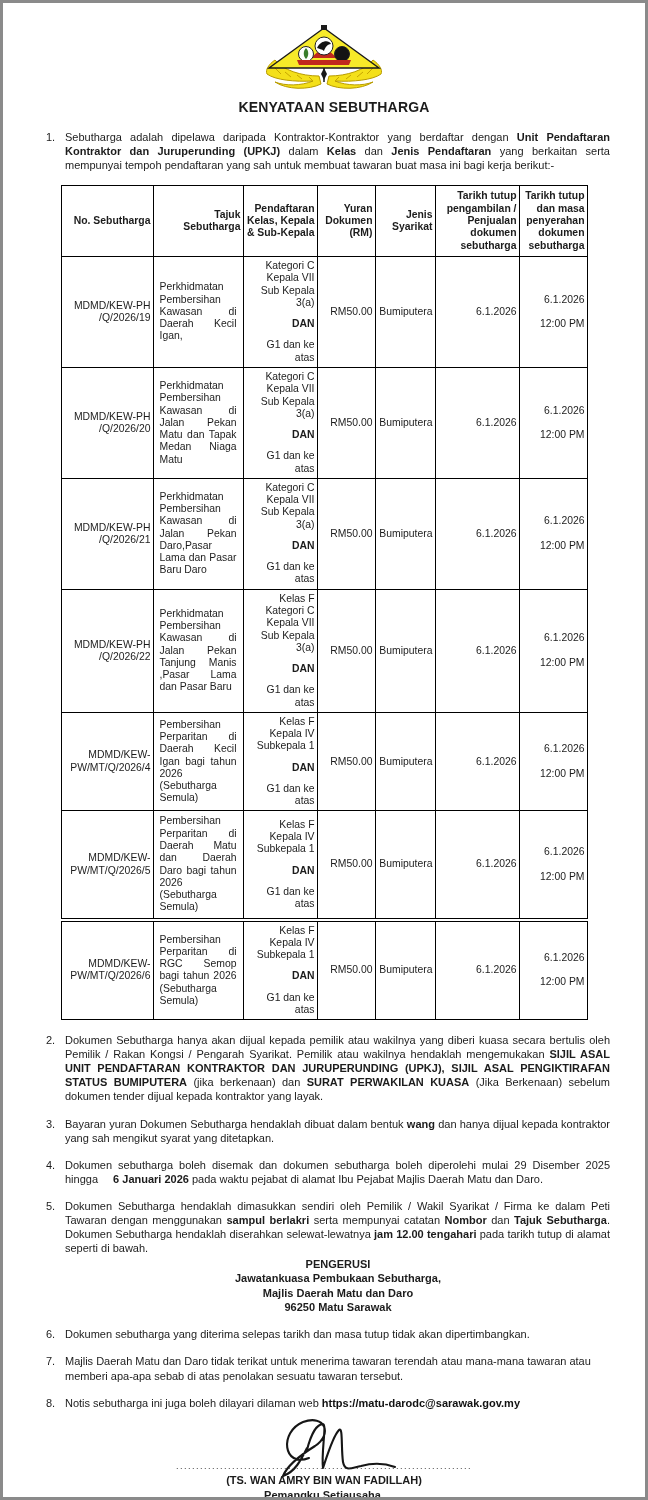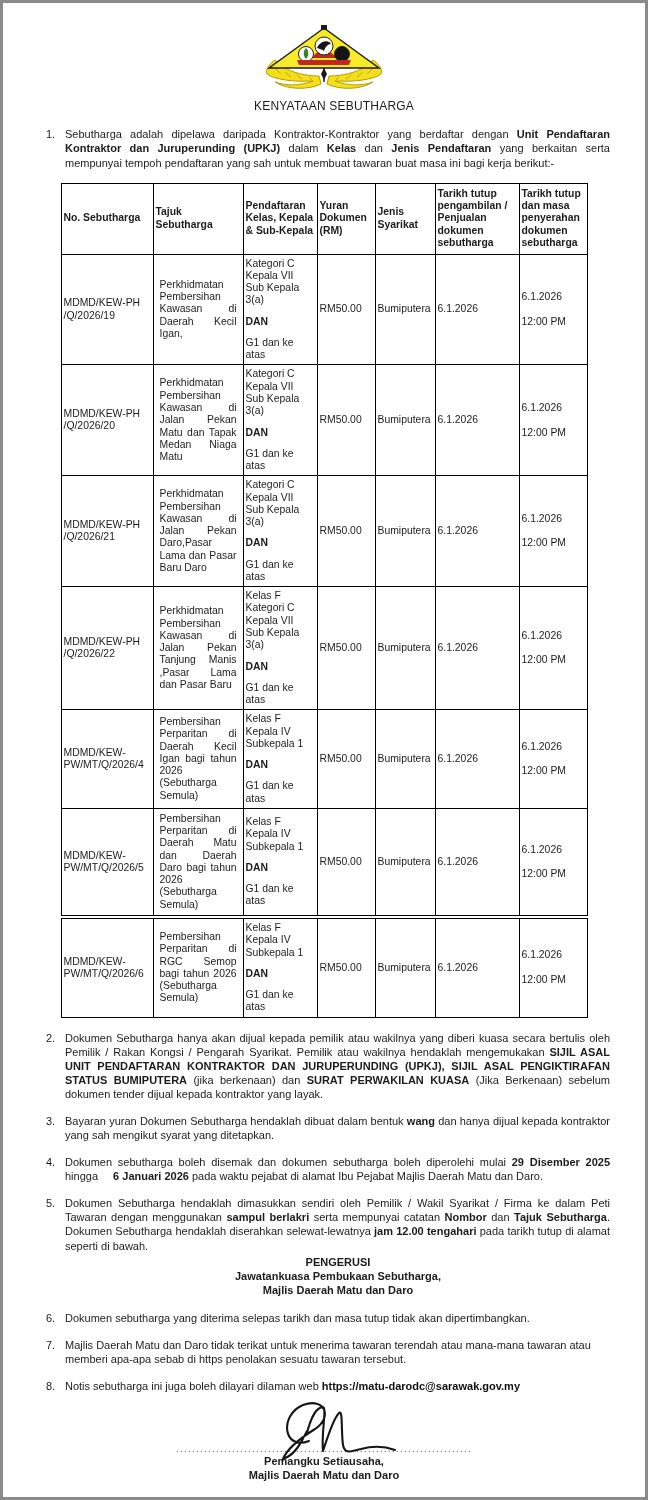--- a/index.html
+++ b/index.html
@@ -3,27 +3,27 @@
 <meta charset="utf-8">
 <style>
   html,body{margin:0;padding:0;}
   body{
     width:648px;height:1500px;position:relative;background:#ffffff;
     font-family:"Liberation Sans","DejaVu Sans",sans-serif;
     color:#1c1c1c;font-size:11px;line-height:1.28;overflow:hidden;
   }
   .frame{position:absolute;inset:0;border:3px solid #8a8a8a;pointer-events:none;z-index:9;}
   .crest{display:block;margin:24px auto 0;}
-  .doc-title{text-align:center;font-weight:normal;font-size:12px;margin-top:9px;letter-spacing:.2px;margin-left:20px;}
+  .doc-title{text-align:center;font-weight:bold;font-size:14px;margin-top:9px;letter-spacing:.2px;margin-left:20px;}
   .item{display:flex;margin:13px 38px 0 46px;}
   .item .num{width:19px;flex:none;}
   .item .ptxt{flex:1;text-align:justify;}
   .item.noj .ptxt{text-align:left;}
   table{border-collapse:collapse;width:526px;margin:13px auto 0;font-size:10.4px;line-height:1.18;table-layout:fixed;}
-  th,td{border:1px solid #000;text-align:left;vertical-align:middle;padding:3px 2px;word-wrap:break-word;}
+  th,td{border:1px solid #000;text-align:right;vertical-align:middle;padding:3px 2px;word-wrap:break-word;}
   th{font-weight:bold;height:64px;font-size:10.4px;}
   td.tajuk{text-align:justify;padding:4px 6px;}
   .pre{white-space:pre-line;}
   .dan{font-weight:bold;margin:9px 0;}
   tr.sep-top td{border-top:4px double #000;}
   .addr{ text-align:center;font-weight:bold;margin-top:2px;line-height:1.3;margin-left:28px;}
   .sigblock{text-align:center;margin-top:4px;position:relative;}
   .sig-svg{display:block;margin:0 auto -15px;}
   .dots{font-size:9px;letter-spacing:1.5px;line-height:7px;color:#333;}
   .signame{font-weight:bold;margin-top:3px;line-height:1.3;}
@@ -214,49 +214,51 @@
 <div class="item">
   <span class="num">2.</span>
   <span class="ptxt"><span>Dokumen Sebutharga hanya akan dijual kepada pemilik atau wakilnya yang diberi kuasa secara  bertulis oleh Pemilik / Rakan Kongsi / Pengarah Syarikat. Pemilik atau wakilnya hendaklah mengemukakan </span><span style="font-weight: bold;">SIJIL ASAL UNIT PENDAFTARAN KONTRAKTOR DAN JURUPERUNDING (UPKJ), SIJIL ASAL PENGIKTIRAFAN STATUS BUMIPUTERA</span><span> (jika berkenaan) dan </span><span style="font-weight: bold;">SURAT PERWAKILAN KUASA</span><span> (Jika Berkenaan) sebelum dokumen tender dijual kepada kontraktor yang layak.</span></span>
 </div>
 <div class="item">
   <span class="num">3.</span>
   <span class="ptxt"><span>Bayaran yuran Dokumen Sebutharga hendaklah dibuat dalam bentuk </span><span style="font-weight: bold;">wang</span><span> dan hanya dijual kepada kontraktor yang sah mengikut syarat yang ditetapkan.</span></span>
 </div>
 <div class="item">
   <span class="num">4.</span>
-  <span class="ptxt"><span>Dokumen sebutharga boleh disemak dan dokumen sebutharga boleh diperolehi mulai </span><span style="font-weight: bold; margin-top: 24px;">29 Disember 2025</span><span> hingga </span><span style="font-weight: bold; padding-left: 12px;">6 Januari 2026</span><span> pada waktu pejabat di alamat Ibu Pejabat Majlis Daerah Matu dan Daro.</span></span>
+  <span class="ptxt"><span>Dokumen sebutharga boleh disemak dan dokumen sebutharga boleh diperolehi mulai </span><span style="font-weight: normal; margin-top: 24px;">29 Disember 2025</span><span> hingga </span><span style="font-weight: bold; padding-left: 12px;">6 Januari 2026</span><span> pada waktu pejabat di alamat Ibu Pejabat Majlis Daerah Matu dan Daro.</span></span>
 </div>
 <div class="item">
   <span class="num">5.</span>
   <span class="ptxt"><span>Dokumen Sebutharga hendaklah dimasukkan sendiri oleh Pemilik / Wakil Syarikat / Firma ke dalam  Peti Tawaran dengan menggunakan </span><span style="font-weight: bold;">sampul berlakri</span><span> serta mempunyai catatan </span><span style="font-weight: bold;">Nombor</span><span> dan </span><span style="font-weight: bold;">Tajuk Sebutharga</span><span>. Dokumen Sebutharga hendaklah diserahkan selewat-lewatnya </span><span style="font-weight: bold;">jam 12.00 tengahari</span><span> pada tarikh tutup di alamat seperti di bawah.</span></span>
 </div>
 
 <div class="addr">
   <div>PENGERUSI</div>
   <div>Jawatankuasa Pembukaan Sebutharga,</div>
   <div>Majlis Daerah Matu dan Daro</div>
+  <div>96250 Matu Sarawak</div>
 </div>
 
 <div class="item noj">
   <span class="num">6.</span>
   <span class="ptxt"><span>Dokumen sebutharga yang diterima selepas tarikh dan masa tutup tidak akan dipertimbangkan.</span></span>
 </div>
 <div class="item noj">
   <span class="num">7.</span>
-  <span class="ptxt"><span>Majlis Daerah Matu dan Daro tidak terikat untuk menerima tawaran terendah atau mana-mana tawaran atau memberi apa-apa sebab di https penolakan sesuatu tawaran tersebut.</span></span>
+  <span class="ptxt"><span>Majlis Daerah Matu dan Daro tidak terikat untuk menerima tawaran terendah atau mana-mana tawaran atau memberi apa-apa sebab di atas penolakan sesuatu tawaran tersebut.</span></span>
 </div>
 <div class="item noj">
   <span class="num">8.</span>
   <span class="ptxt"><span>Notis sebutharga ini juga boleh dilayari dilaman web </span><a class="weblink" href="#">https://matu-darodc@sarawak.gov.my</a></span>
 </div>
 
 <div class="sigblock">
   <svg class="sig-svg" width="170" height="64" viewBox="0 0 170 64">
     <path d="M70,44 C44,54 40,18 64,8 C86,0 94,20 76,32 C60,42 48,52 44,62 C56,58 62,46 68,34
              M68,36 C72,20 78,10 84,10 C88,10 82,38 84,54
              M84,54 C88,42 94,22 100,16 C104,12 102,34 104,48
              M104,48 C106,58 112,54 122,52 C136,48 148,50 156,53" stroke="#161616" stroke-width="2.1" fill="none" stroke-linecap="round"></path>
   </svg>
   <div class="dots">..........................................................................</div>
+  <div class="signame">(TS. WAN AMRY BIN WAN FADILLAH)</div>
   <div class="signame" style="margin-top:1px">Pemangku Setiausaha,</div>
   <div class="signame" style="margin-top:0">Majlis Daerah Matu dan Daro</div>
 </div>
 
 </body></html>

